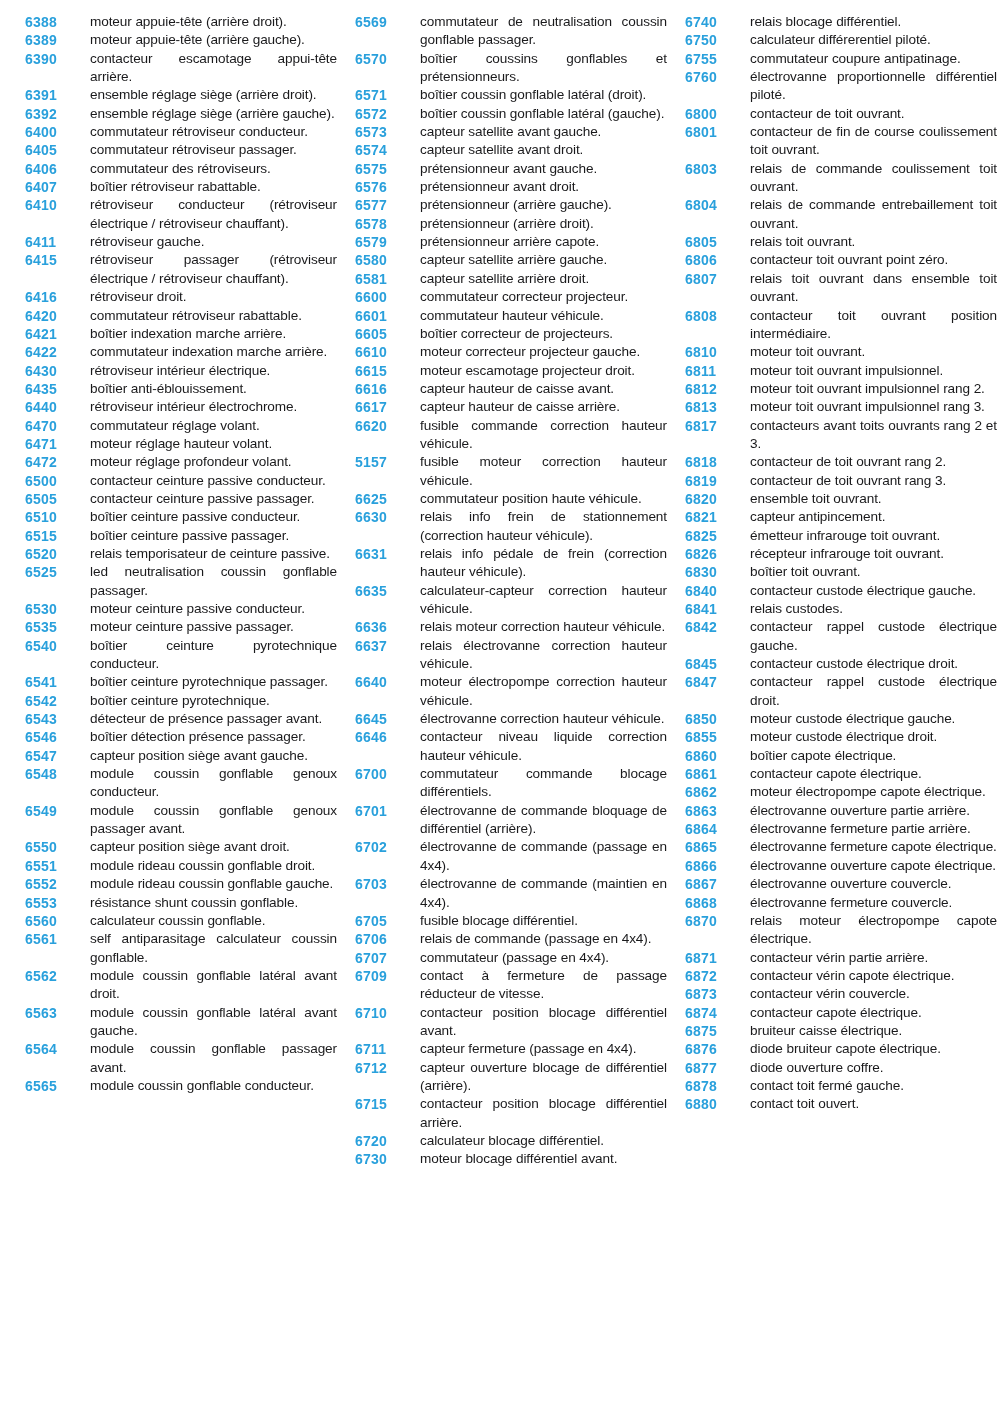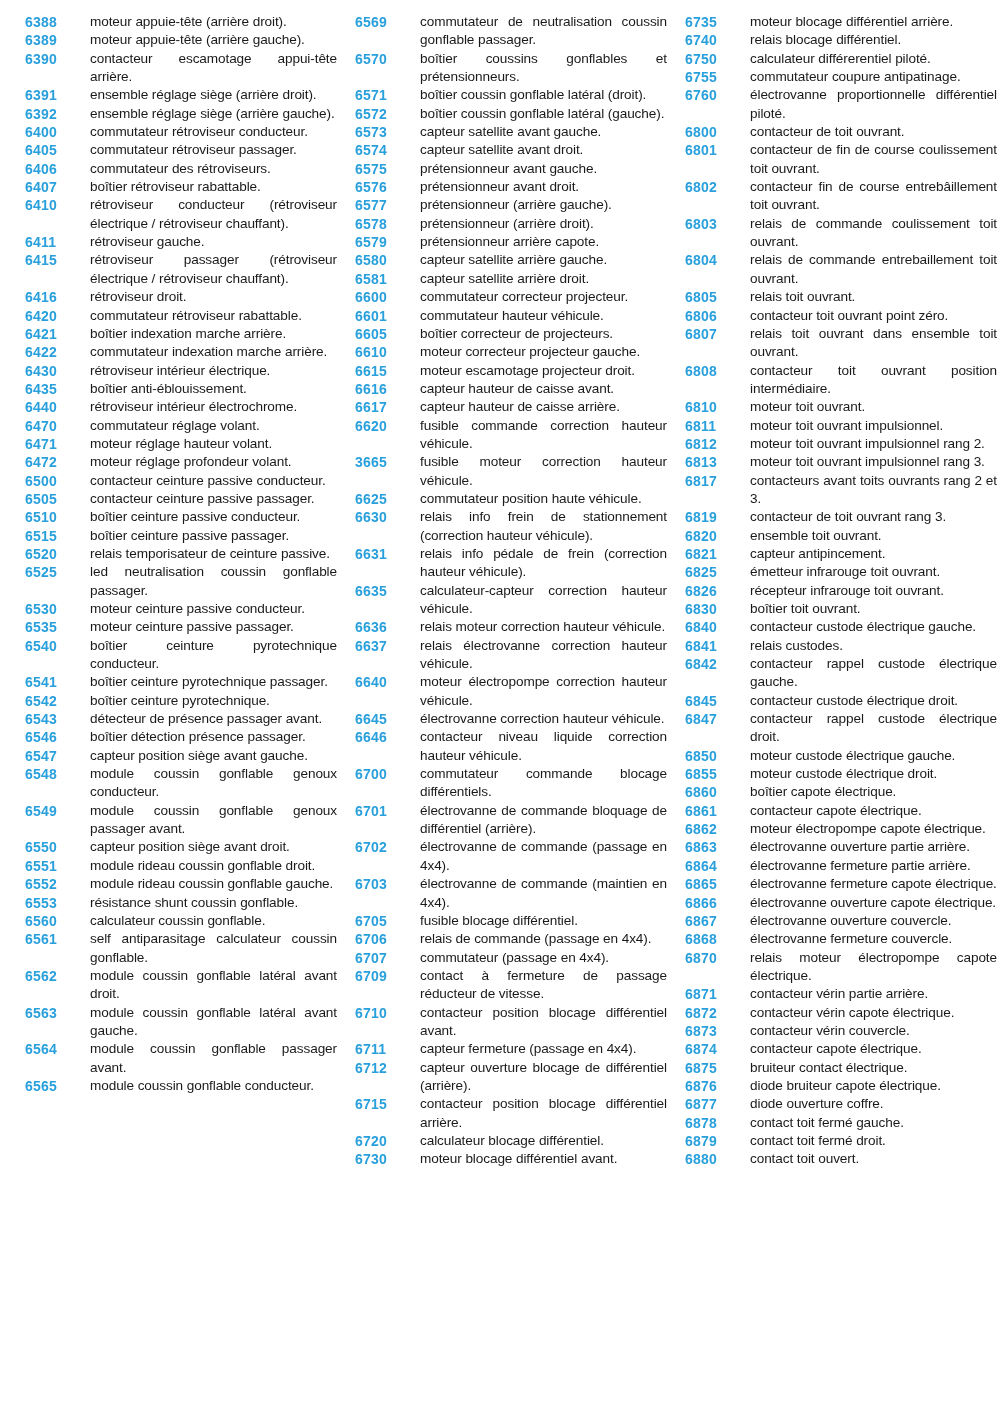--- a/index.html
+++ b/index.html
@@ -309,21 +309,21 @@
       </div>
       <div class="entry">
         <span class="code">6617</span>
         <span class="desc">capteur hauteur de caisse arrière.</span>
       </div>
       <div class="entry">
         <span class="code">6620</span>
         <span class="desc">fusible commande correction hauteur véhicule.</span>
       </div>
       <div class="entry">
-        <span class="code">3665</span>
+        <span class="code">5157</span>
         <span class="desc">fusible moteur correction hauteur véhicule.</span>
       </div>
       <div class="entry">
         <span class="code">6625</span>
         <span class="desc">commutateur position haute véhicule.</span>
       </div>
       <div class="entry">
         <span class="code">6630</span>
         <span class="desc">relais info frein de stationnement (correction hauteur véhicule).</span>
       </div>
@@ -407,24 +407,20 @@
         <span class="code">6720</span>
         <span class="desc">calculateur blocage différentiel.</span>
       </div>
       <div class="entry">
         <span class="code">6730</span>
         <span class="desc">moteur blocage différentiel avant.</span>
       </div>
     </div>
   <div class="col">
       <div class="entry">
-        <span class="code">6735</span>
-        <span class="desc">moteur blocage différentiel arrière.</span>
-      </div>
-      <div class="entry">
         <span class="code">6740</span>
         <span class="desc">relais blocage différentiel.</span>
       </div>
       <div class="entry">
         <span class="code">6750</span>
         <span class="desc">calculateur différerentiel piloté.</span>
       </div>
       <div class="entry">
         <span class="code">6755</span>
         <span class="desc">commutateur coupure antipatinage.</span>
@@ -435,24 +431,20 @@
       </div>
       <div class="entry">
         <span class="code">6800</span>
         <span class="desc">contacteur de toit ouvrant.</span>
       </div>
       <div class="entry">
         <span class="code">6801</span>
         <span class="desc">contacteur de fin de course coulissement toit ouvrant.</span>
       </div>
       <div class="entry">
-        <span class="code">6802</span>
-        <span class="desc">contacteur fin de course entrebâillement toit ouvrant.</span>
-      </div>
-      <div class="entry">
         <span class="code">6803</span>
         <span class="desc">relais de commande coulissement toit ouvrant.</span>
       </div>
       <div class="entry">
         <span class="code">6804</span>
         <span class="desc">relais de commande entrebaillement toit ouvrant.</span>
       </div>
       <div class="entry">
         <span class="code">6805</span>
         <span class="desc">relais toit ouvrant.</span>
@@ -483,20 +475,24 @@
       </div>
       <div class="entry">
         <span class="code">6813</span>
         <span class="desc">moteur toit ouvrant impulsionnel rang 3.</span>
       </div>
       <div class="entry">
         <span class="code">6817</span>
         <span class="desc">contacteurs avant toits ouvrants rang 2 et 3.</span>
       </div>
       <div class="entry">
+        <span class="code">6818</span>
+        <span class="desc">contacteur de toit ouvrant rang 2.</span>
+      </div>
+      <div class="entry">
         <span class="code">6819</span>
         <span class="desc">contacteur de toit ouvrant rang 3.</span>
       </div>
       <div class="entry">
         <span class="code">6820</span>
         <span class="desc">ensemble toit ouvrant.</span>
       </div>
       <div class="entry">
         <span class="code">6821</span>
         <span class="desc">capteur antipincement.</span>
@@ -592,36 +588,32 @@
       <div class="entry">
         <span class="code">6873</span>
         <span class="desc">contacteur vérin couvercle.</span>
       </div>
       <div class="entry">
         <span class="code">6874</span>
         <span class="desc">contacteur capote électrique.</span>
       </div>
       <div class="entry">
         <span class="code">6875</span>
-        <span class="desc">bruiteur contact électrique.</span>
+        <span class="desc">bruiteur caisse électrique.</span>
       </div>
       <div class="entry">
         <span class="code">6876</span>
         <span class="desc">diode bruiteur capote électrique.</span>
       </div>
       <div class="entry">
         <span class="code">6877</span>
         <span class="desc">diode ouverture coffre.</span>
       </div>
       <div class="entry">
         <span class="code">6878</span>
         <span class="desc">contact toit fermé gauche.</span>
-      </div>
-      <div class="entry">
-        <span class="code">6879</span>
-        <span class="desc">contact toit fermé droit.</span>
       </div>
       <div class="entry">
         <span class="code">6880</span>
         <span class="desc">contact toit ouvert.</span>
       </div>
     </div>
 </div>
 
 </body></html>

